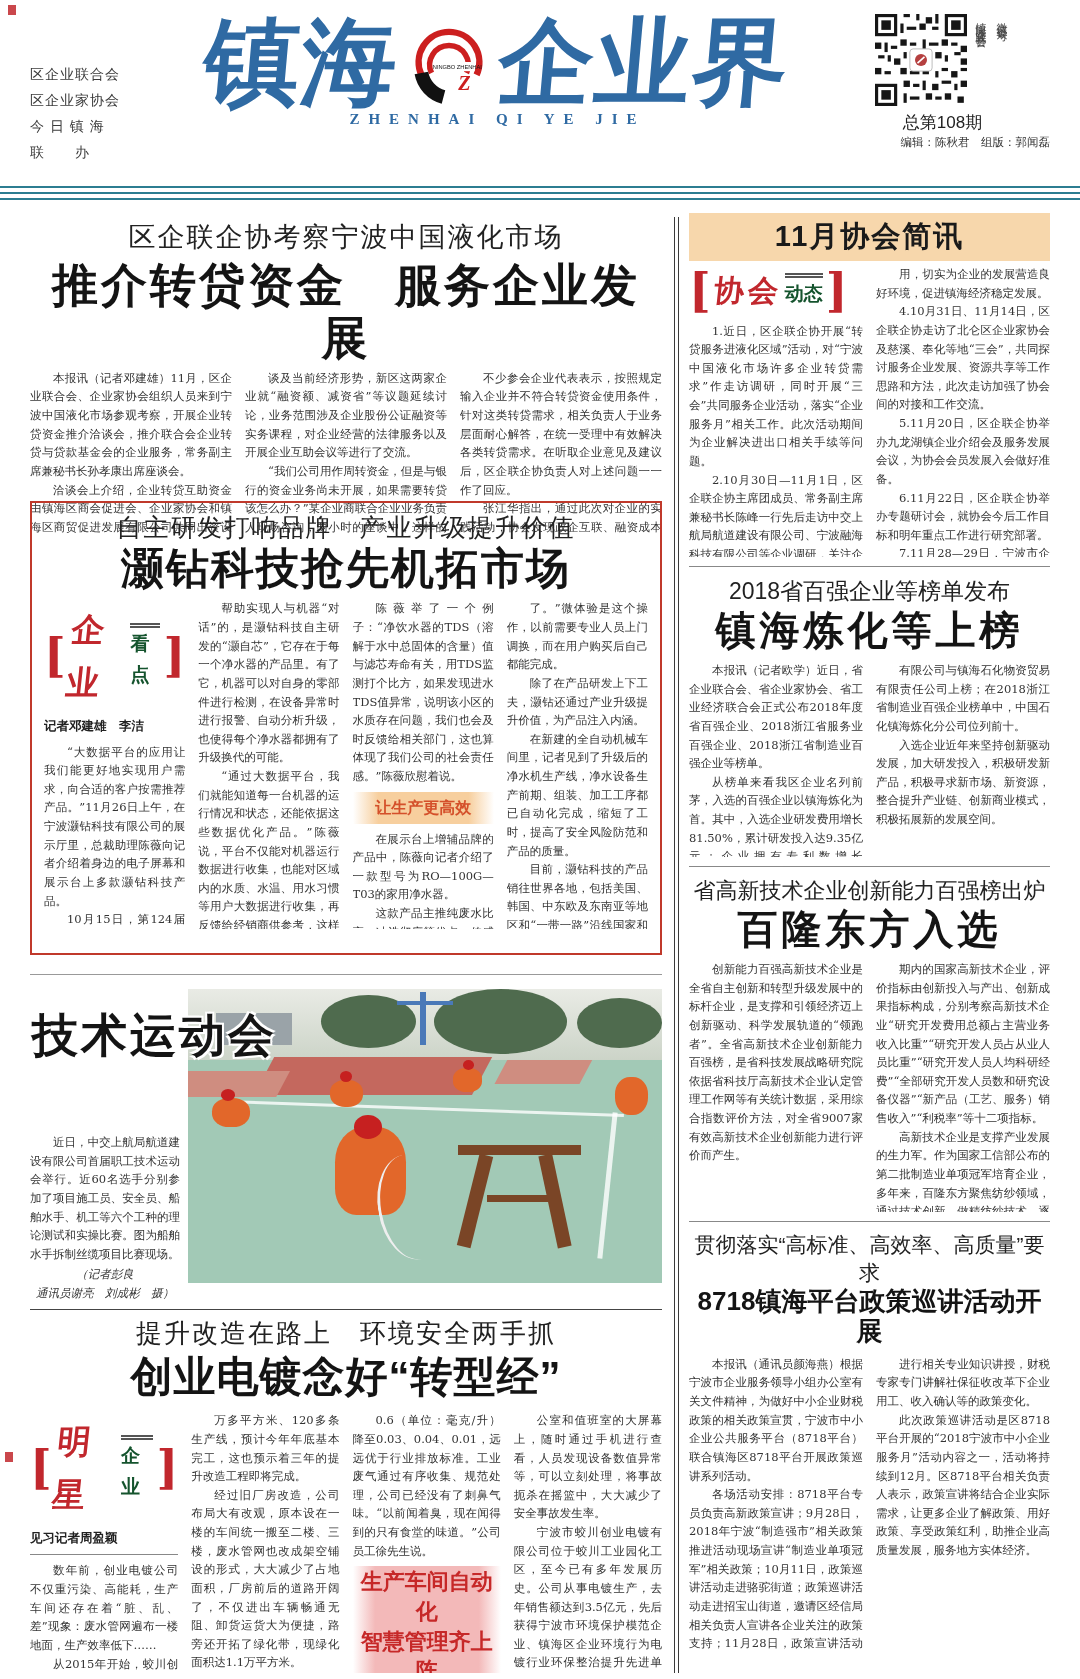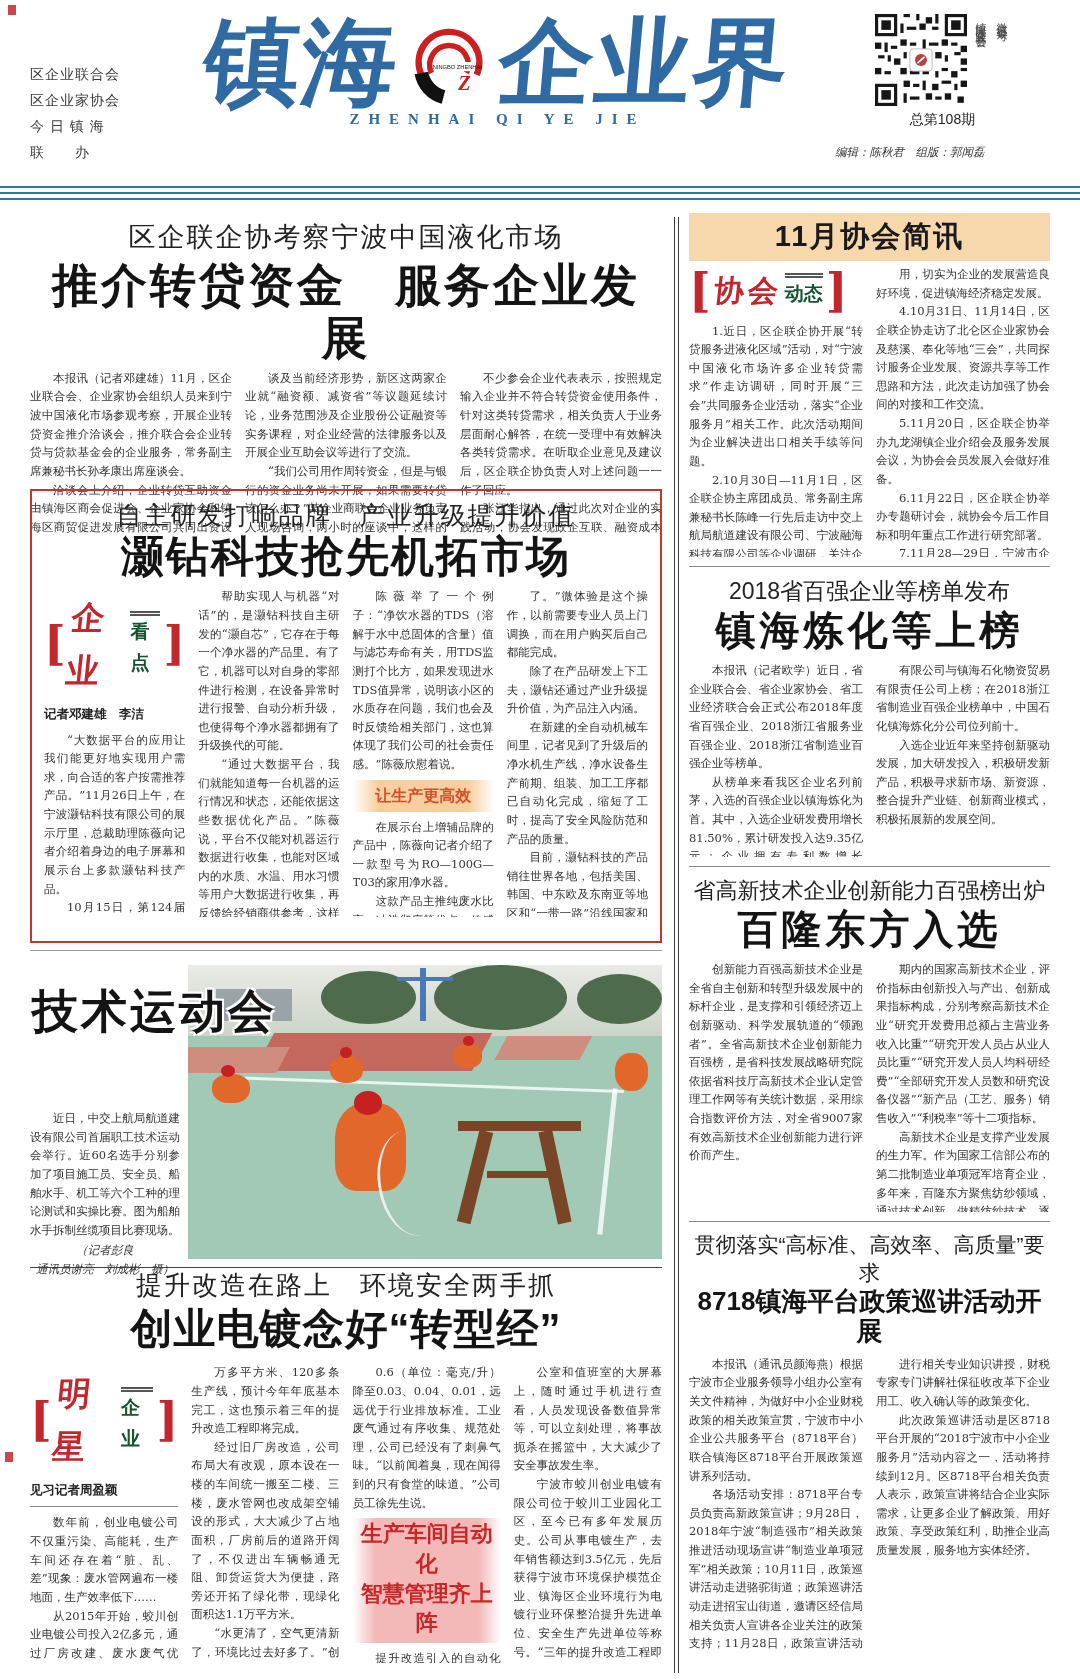--- a/index.html
+++ b/index.html
@@ -12,26 +12,26 @@
   .title-wrap{flex:1;text-align:center;}
   .title-row{display:flex;align-items:center;justify-content:center;gap:4px;}
   .calli{display:inline-block;font-family:"DejaVu Serif",serif;font-weight:bold;color:#2f6aa3;
          font-size:95px;line-height:1;transform:skewX(-5deg);letter-spacing:2px;}
   .pinyin{margin-top:2px;color:#2f6aa3;font-weight:bold;font-size:15px;letter-spacing:9px;
           font-family:"Liberation Serif",serif;}
   .qr-zone{width:215px;position:relative;font-family:"Liberation Sans",sans-serif;}
   .qr{width:92px;height:92px;display:block;margin-left:40px;}
   .qr-labels{position:absolute;left:138px;top:0;display:flex;gap:6px;}
   .qr-labels span{writing-mode:vertical-rl;font-size:11px;color:#444;letter-spacing:2px;}
-  .issue{ text-align:center;font-size:14px;color:#222;margin-top:5px;}
-  .editors{text-align:left;font-size:11.5px;color:#333;margin-top:16px;font-style:italic;}
+  .issue{ text-align:center;font-size:17px;color:#222;margin-top:5px;}
+  .editors{text-align:right;font-size:11.5px;color:#333;margin-top:1px;}
   .rule-band{height:17px;margin:0;background:repeating-linear-gradient(to bottom,#2c7d91 0 2px,#ffffff 2px 6px);}
   
   .content{display:flex;padding:10px 30px 0;height:1460px;}
-  .left-col{width:632px;display:flex;flex-direction:column;}
+  .left-col{width:632px;display:flex;flex-direction:column;gap:12px;}
   .v-sep{width:3px;border-left:1px solid #3a3a3a;border-right:1px solid #3a3a3a;margin:4px 10px 0 12px;}
   .right-col{flex:1;display:flex;flex-direction:column;overflow:hidden;}
   
   .kicker{text-align:center;font-family:"Liberation Sans",sans-serif;color:#222;letter-spacing:2px;}
   .headline{text-align:center;font-family:"Liberation Sans",sans-serif;font-weight:900;color:#141414;line-height:1.15;}
   .cols{display:flex;gap:13px;overflow:hidden;}
   .col{flex:1 1 0;overflow:hidden;font-size:11.5px;line-height:1.62;}
   .para{margin:0;text-indent:2em;text-align:justify;}
   .byline{font-size:12.5px;font-weight:bold;color:#222;margin:6px 0;font-family:"Liberation Sans",sans-serif;}
   
@@ -71,21 +71,21 @@
   .bldg{background:#9aa3a8;}
   .crane{background:#4a79b8;}
   .mat{background:#c4685e;transform:skewX(-28deg);}
   .mat.light{background:#cf8d80;}
   .worker{background:#e2672a;border-radius:45%;}
   .helmet{background:#c62020;border-radius:50%;}
   .wood{background:#7a4526;}
   .rope{border-left:3px solid #eee;border-radius:50%;}
   .courtline{background:rgba(255,255,255,.8);}
   
-  .star-art{border-top:1px solid #444;flex:1;overflow:hidden;}
+  .star-art{border-top:1px solid #444;margin-top:6px;padding-top:6px;flex:1;overflow:hidden;}
   .star-art .kicker{font-size:26px;}
   .star-art .headline{font-size:42px;letter-spacing:1px;margin:4px 0 10px;}
   .star-art .cols{height:300px;}
   .star-art .byline{border-bottom:1px solid #888;padding-bottom:6px;}
   
   .rsec{overflow:hidden;}
   .rsec + .rsec{border-top:1px solid #888;margin-top:9px;padding-top:9px;}
   .briefs-header{background:#f7d7ac;text-align:center;font-size:29px;font-weight:900;color:#1a1a1a;
      padding:4px 0;font-family:"Liberation Sans",sans-serif;letter-spacing:2px;}
   .briefs .cols{height:292px;margin-top:4px;}

